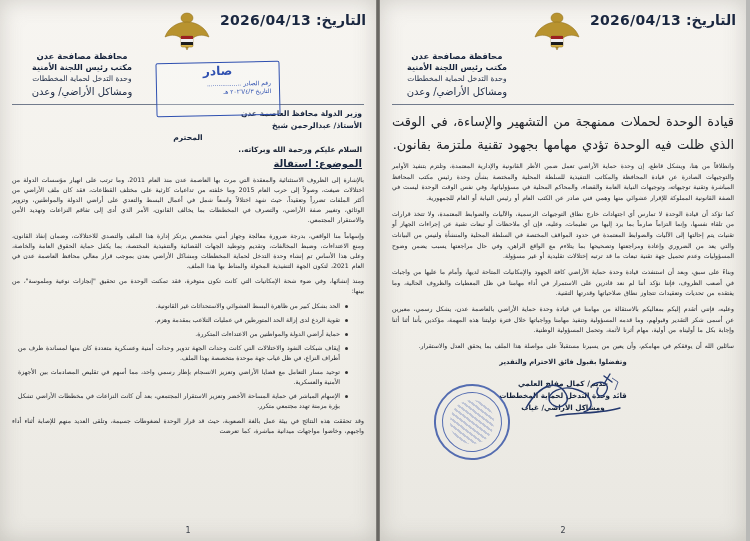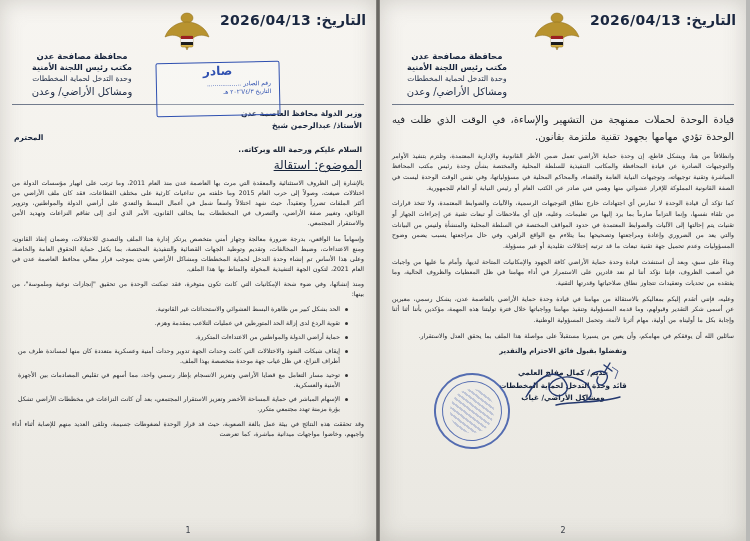--- a/index.html
+++ b/index.html
@@ -95,36 +95,36 @@
   }
   .para{
     font-size:6.2px;
     line-height:1.72;
     color:#22252b;
     text-align:justify;
     margin:0 0 5px 0;
     word-spacing:1px;
   }
   .para.tight{line-height:1.62;}
-  .lead{font-size:10px;}
+  .lead{font-size:13px;}
 
   .kv{
     direction:rtl;
     padding:0 14px;
     margin-top:4px;
   }
   .kv .line{
     font-size:7.6px;
     color:#16233b;
     font-weight:bold;
     margin-bottom:3px;
   }
   .subject{
-    font-size:12px;
-    font-weight:normal;
+    font-size:10px;
+    font-weight:bold;
     color:#16233b;
     margin:4px 0 4px 0;
     text-decoration:underline;
   }
   .salam{
     font-size:7.4px;color:#1a2334;font-weight:bold;margin:2px 0 4px 0;
   }
   .basmala{
     text-align:center;
     font-size:7.5px;
@@ -343,21 +343,21 @@
       <div class="sub rtl">
         <span>رقم الصادر ..................</span>
         <span>التاريخ  ٢٠٢٦/٤/٣ هـ</span>
       </div>
     </div>
 
 
     <div class="kv">
       <div class="line rtl">وزير الدولة محافظ العاصمة عدن</div>
       <div class="line rtl">الأستاذ/  عبدالرحمن شيخ</div>
-      <div class="line rtl" style="text-align:left;">المحترم</div>
+      <div class="line rtl" style="text-align:center;">المحترم</div>
       <div class="salam rtl">السلام عليكم ورحمة الله وبركاته..</div>
       <div class="subject rtl">الموضوع: استقالة</div>
     </div>
 
     <div class="body" style="padding-top:2px;">
       <p class="para tight rtl">بالإشارة إلى الظروف الاستثنائية والمعقدة التي مرت بها العاصمة عدن منذ العام 2011، وما ترتب على انهيار مؤسسات الدولة من اختلالات صيغت، وصولاً إلى حرب العام 2015 وما خلفته من تداعيات كارثية على مختلف القطاعات، فقد كان ملف الأراضي من أكثر الملفات تضرراً وتعقيداً، حيث شهد اختلالاً واسعاً شمل في أعمال البسط والتعدي على أراضي الدولة والمواطنين، وتزوير الوثائق، وتغيير صفة الأراضي، والتصرف في المخططات بما يخالف القانون، الأمر الذي أدى إلى تفاقم النزاعات وتهديد الأمن والاستقرار المجتمعي.</p>
       <p class="para tight rtl">وإسهاماً منا الواقعي، بدرجة ضرورة معالجة وجهاز أمني متخصص يرتكز إدارة هذا الملف والتصدي للاختلالات، وضمان إنفاذ القانون، ومنع الاعتداءات، وضبط المخالفات، وتقديم وتوطيد الجهات القضائية والتنفيذية المختصة، بما يكفل حماية الحقوق العامة والخاصة، وعلى هذا الأساس تم إنشاء وحدة التدخل لحماية المخططات ومشاكل الأراضي بعدن بموجب قرار معالي محافظ العاصمة عدن في العام 2021، لتكون الجهة التنفيذية المخولة والمناط بها هذا الملف.</p>
       <p class="para tight rtl">ومنذ إنشائها، وفي ضوء شحة الإمكانيات التي كانت تكون متوفرة، فقد تمكنت الوحدة من تحقيق "إنجازات نوعية وملموسة"، من بينها:</p>
 
       <ul class="bullets">

